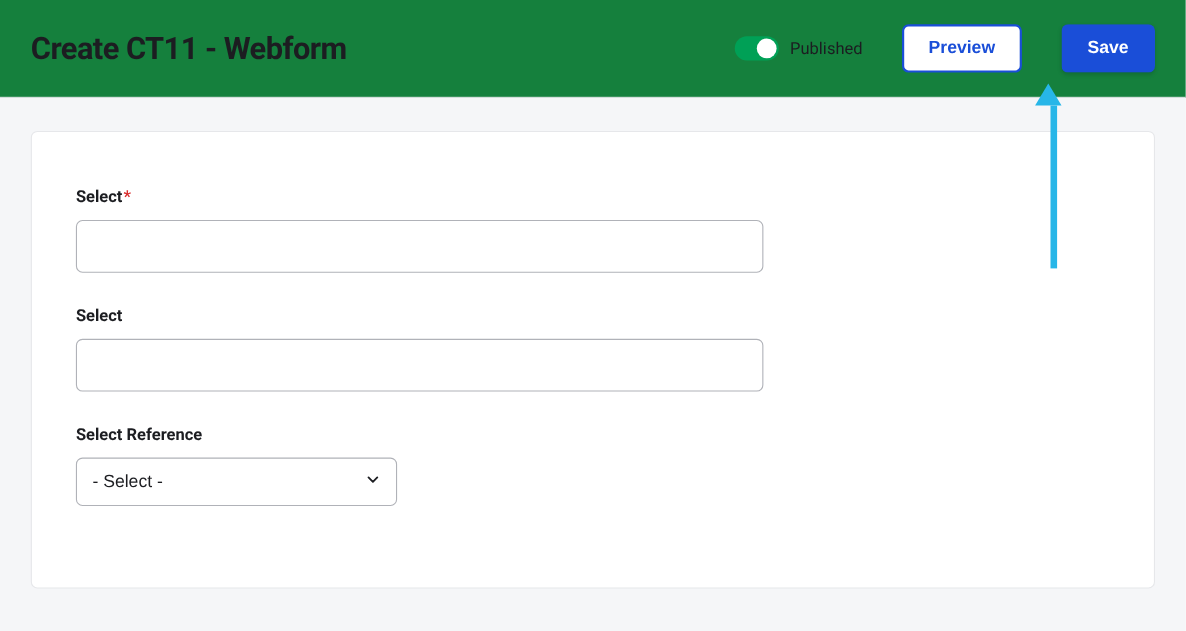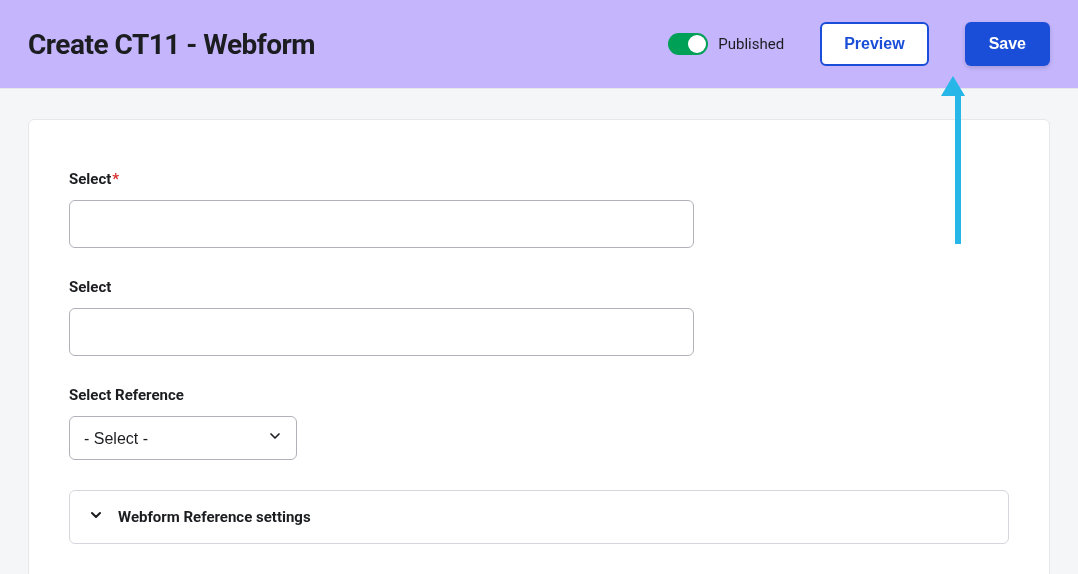--- a/index.html
+++ b/index.html
@@ -5,21 +5,21 @@
   * { box-sizing: border-box; margin: 0; padding: 0; }
   body {
     font-family: -apple-system, BlinkMacSystemFont, "Segoe UI", Roboto, Helvetica, Arial, sans-serif;
     background: #f5f6f8;
     width: 1078px;
     height: 574px;
     overflow: hidden;
     position: relative;
   }
   .header {
-    background: #c4b5fd;
+    background: #15803d;
     display: flex;
     align-items: center;
     justify-content: space-between;
     padding: 22px 28px 22px 28px;
     border-bottom: 1px solid #e6e7ea;
   }
   .page-title {
     font-size: 28px;
     font-weight: 700;
     color: #1c1d21;
@@ -100,21 +100,21 @@
     width: 625px;
     height: 48px;
     border: 1px solid #b0b2b8;
     border-radius: 6px;
     font-size: 16px;
     padding: 0 14px;
     background: #fff;
   }
   .select-wrap {
     position: relative;
-    width: 228px;
+    width: 292px;
   }
   .select-input {
     width: 100%;
     height: 44px;
     border: 1px solid #b0b2b8;
     border-radius: 6px;
     font-size: 16px;
     padding: 0 40px 0 14px;
     background: #fff;
     appearance: none;
@@ -201,27 +201,19 @@
         <option>- Select -</option>
       </select>
       <span class="select-chevron">
         <svg width="16" height="16" viewBox="0 0 24 24" fill="none" stroke="#1c1d21" stroke-width="2.5" stroke-linecap="round" stroke-linejoin="round">
             <polyline points="6 9 12 15 18 9"></polyline>
           </svg>
       </span>
     </div>
   </div>
 
-  <div class="collapsible">
-    <span>
-      <svg width="16" height="16" viewBox="0 0 24 24" fill="none" stroke="#1c1d21" stroke-width="3" stroke-linecap="round" stroke-linejoin="round">
-          <polyline points="6 9 12 15 18 9"></polyline>
-        </svg>
-    </span>
-    <span class="collapsible-label">Webform Reference settings</span>
-  </div>
 
 </div>
 
 <div class="arrow-overlay">
   <div class="arrow-head"></div>
   <div class="arrow-line"></div>
 </div>
 
 </body></html>

